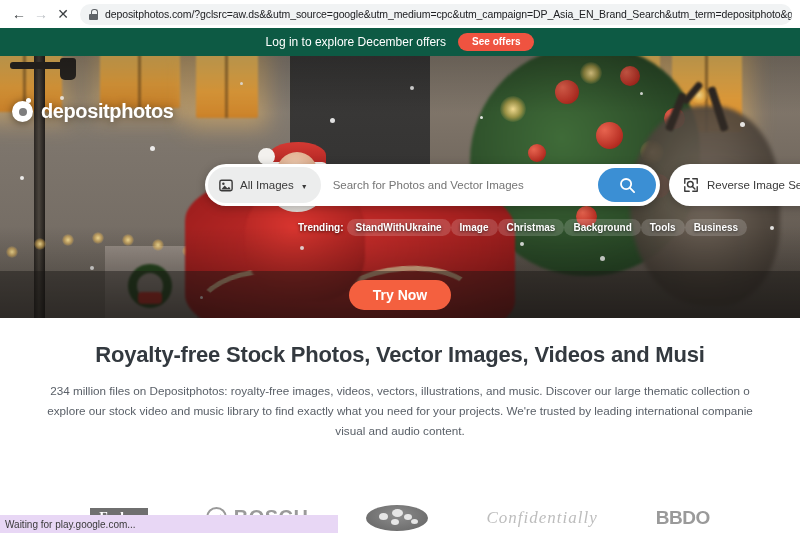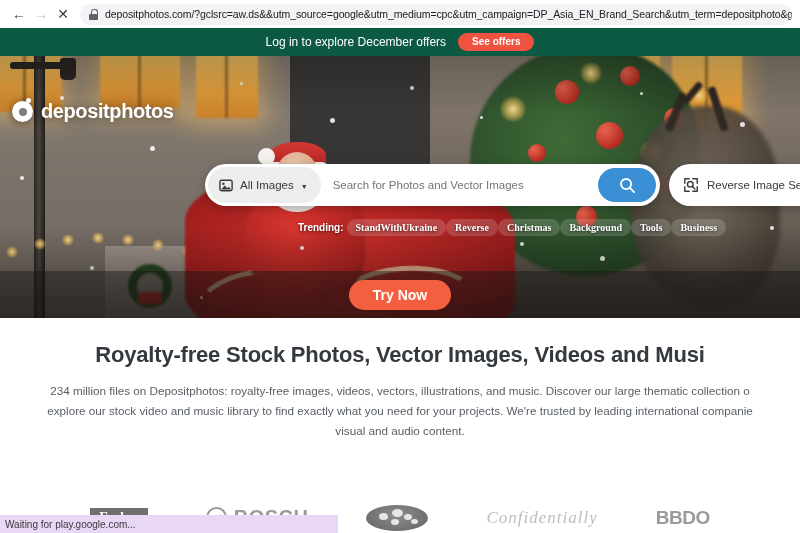--- a/index.html
+++ b/index.html
@@ -240,21 +240,20 @@
   
   .trending {
     position:absolute; left:298px; top:163px; display:flex; align-items:center; 
     font-size:10px; color:#fff; font-weight:bold;
     text-shadow:0 1px 3px rgba(0,0,0,.65);
   }
   .trending-label { margin-right:3px; }
   .chip {
     padding:3px 9px; border-radius:11px; background:rgba(255,255,255,.17);
     white-space:nowrap;
-    font-family:Liberation Serif, serif;
   }
 
   
   .promo {
     position:absolute; left:0; top:215px; width:800px; height:47px;
     background:rgba(25,22,20,.45);
     display:flex; align-items:center; justify-content:center; gap:16px;
   }
   .promo-text { font-size:13.5px; color:#fff; text-shadow:0 1px 3px rgba(0,0,0,.6); }
   .promo-text b { font-weight:bold; }
@@ -460,21 +459,21 @@
           <circle cx="8.2" cy="8.2" r="3.2" fill="none" stroke="#3a3a3a" stroke-width="1.6"></circle>
           <line x1="10.6" y1="10.6" x2="13.4" y2="13.4" stroke="#3a3a3a" stroke-width="1.6" stroke-linecap="round"></line>
         </svg>
         <span class="reverse-label">Reverse Image Search</span>
       </div>
     </div>
 
     <div class="trending">
       <span class="trending-label">Trending:</span>
       <span class="chip">StandWithUkraine</span>
-      <span class="chip">Reverse</span>
+      <span class="chip">Image</span>
       <span class="chip">Christmas</span>
       <span class="chip">Background</span>
       <span class="chip">Tools</span>
       <span class="chip">Business</span>
     </div>
 
     <div class="promo">
       <span class="try-now">Try Now</span>
     </div>
   </div>

